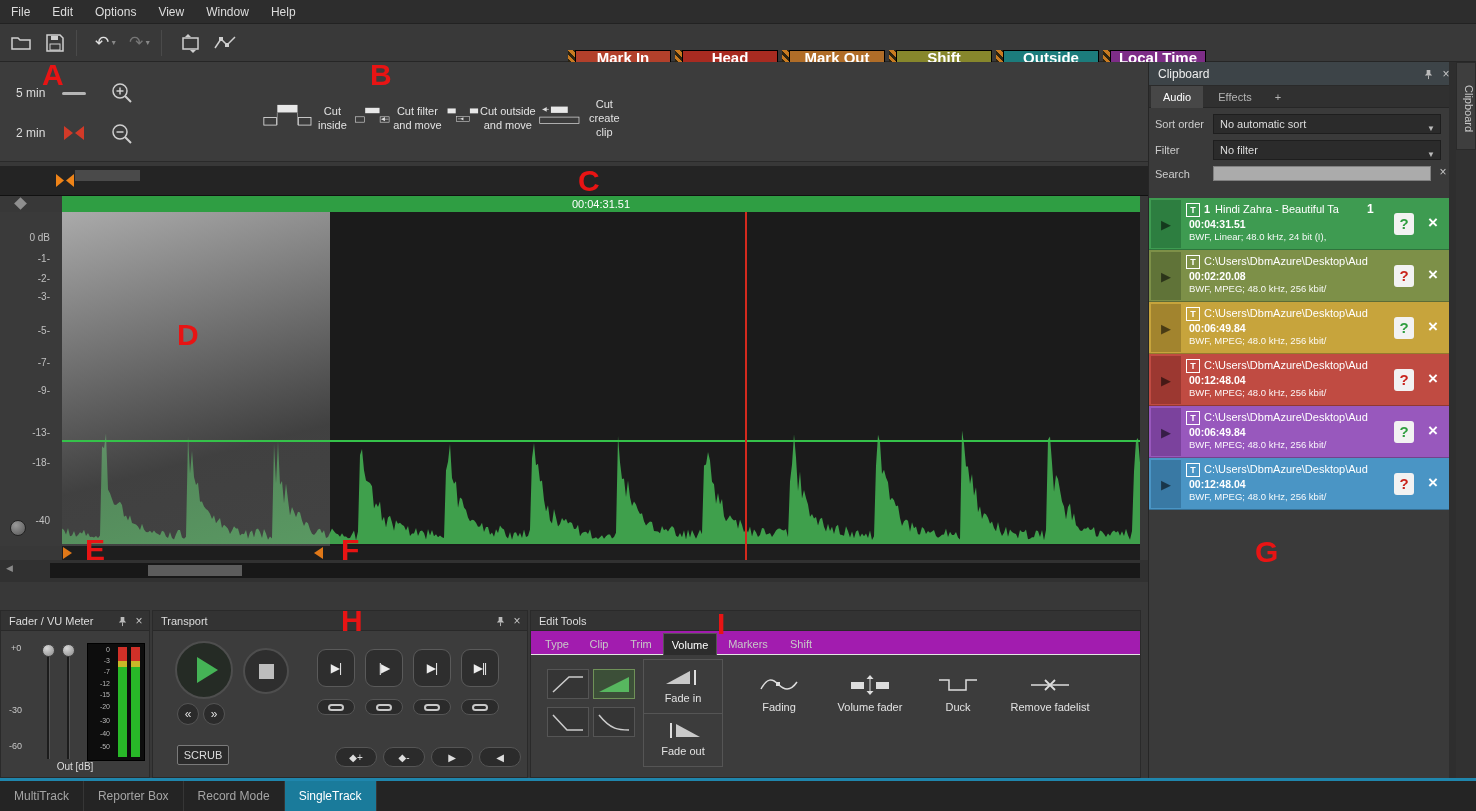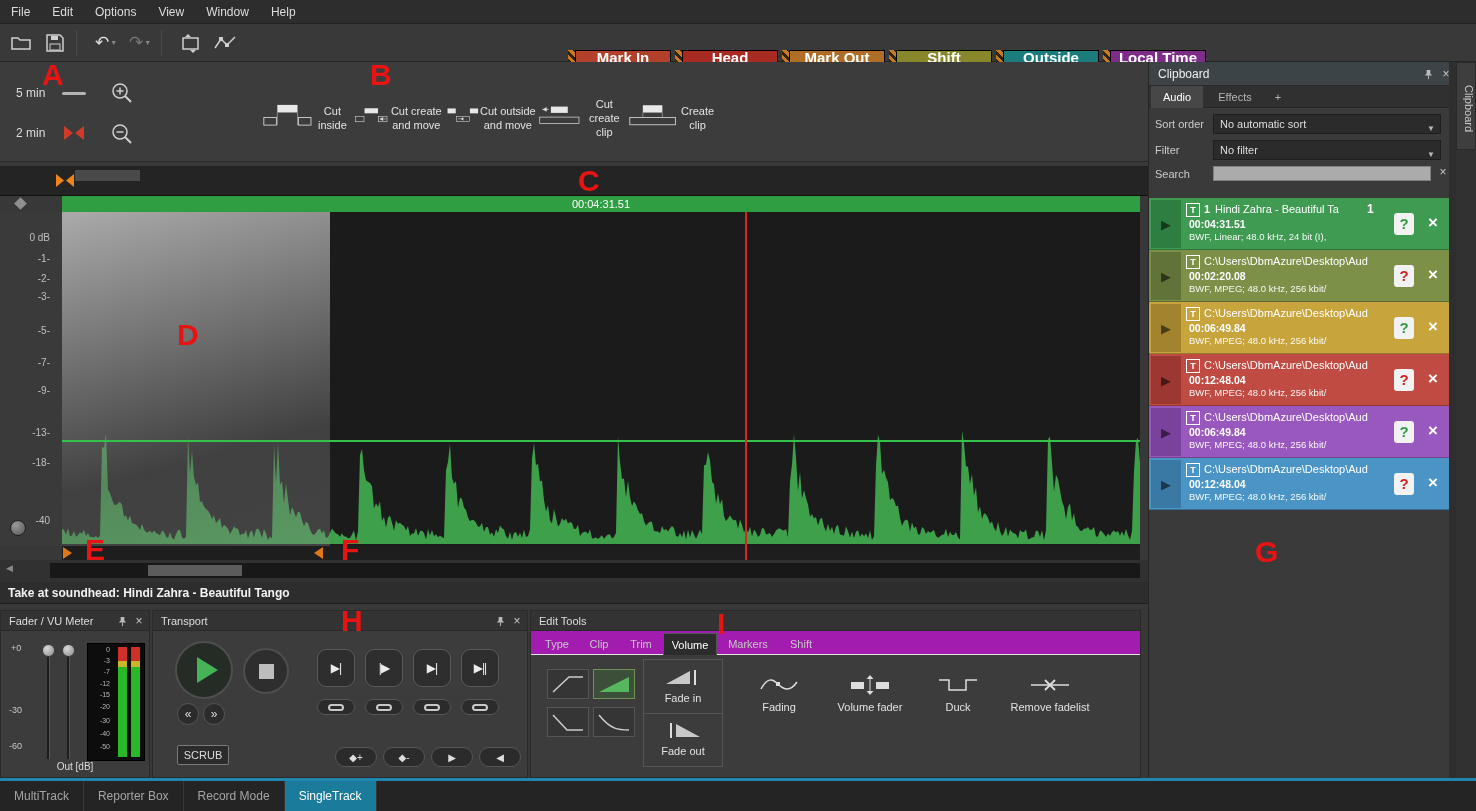--- a/index.html
+++ b/index.html
@@ -254,49 +254,40 @@
       <span class="cut-label">Cut inside</span>
     </div>
     <div class="cut-btn" style="left:355px">
       <svg width="58" height="30" viewBox="0 0 58 30">
           <rect x="1" y="18" width="15" height="9" fill="none" stroke="#ddd"></rect>
           <rect x="42" y="18" width="15" height="9" fill="none" stroke="#ddd"></rect>
           <rect x="17" y="3" width="24" height="9" fill="#e8e8e8"></rect>
           <line x1="44" y1="22" x2="56" y2="22" stroke="#ddd"></line>
           <path d="M44 22 l6 -3.5 v7 z" fill="#ddd"></path>
         </svg>
-      <span class="cut-label">Cut create and move</span>
+      <span class="cut-label">Cut filter and move</span>
     </div>
     <div class="cut-btn" style="left:447px">
       <svg width="58" height="30" viewBox="0 0 58 30">
           <rect x="1" y="3" width="15" height="9" fill="#e8e8e8"></rect>
           <rect x="42" y="3" width="15" height="9" fill="#e8e8e8"></rect>
           <rect x="17" y="18" width="24" height="9" fill="none" stroke="#ddd"></rect>
           <line x1="20" y1="22" x2="30" y2="22" stroke="#ddd"></line>
           <path d="M30 22 l-5 -3 v6 z" fill="#ddd" transform="rotate(180 27.5 22)"></path>
         </svg>
       <span class="cut-label">Cut outside and move</span>
     </div>
     <div class="cut-btn" style="left:539px">
       <svg width="58" height="30" viewBox="0 0 58 30">
           <rect x="1" y="18" width="56" height="9" fill="none" stroke="#ddd"></rect>
           <rect x="17" y="3" width="24" height="9" fill="#e8e8e8"></rect>
           <line x1="5" y1="7" x2="14" y2="7" stroke="#ddd"></line>
           <path d="M5 7 l6 -3.5 v7 z" fill="#ddd"></path>
         </svg>
       <span class="cut-label">Cut create clip</span>
-    </div>
-    <div class="cut-btn" style="left:629px">
-      <svg width="58" height="30" viewBox="0 0 58 30">
-          <rect x="1" y="18" width="56" height="9" fill="none" stroke="#ddd"></rect>
-          <rect x="17" y="3" width="24" height="9" fill="#e8e8e8"></rect>
-          <line x1="17" y1="12" x2="17" y2="18" stroke="#9a9a9a"></line>
-          <line x1="41" y1="12" x2="41" y2="18" stroke="#9a9a9a"></line>
-        </svg>
-      <span class="cut-label">Create clip</span>
     </div>
   </div>
 
   <div class="ruler">
     <svg style="position:absolute;left:56px;top:8px" width="18" height="13" viewBox="0 0 18 13">
         <polygon points="0,0 8,6.5 0,13" fill="#ef8418"></polygon>
         <polygon points="18,0 10,6.5 18,13" fill="#ef8418"></polygon>
       </svg>
     <div class="ruler-window"></div>
   </div>
@@ -329,21 +320,20 @@
     <div class="tri-r" style="left:1px;top:1px"></div>
     <div class="tri-l" style="left:252px;top:1px"></div>
   </div>
 
   <div class="hscroll-zone">
     <span class="hscroll-arrow">◀</span>
     <div class="hscroll-track">
       <div class="hscroll-thumb"></div>
     </div>
   </div>
-  <div class="statusbar"><span>Take at soundhead: Hindi Zahra - Beautiful Tango</span></div>
 
   <div class="panel" style="left:0;width:150px">
     <div class="panel-head">
       <span>Fader / VU Meter</span>
       <span class="head-ico" style="left:114px">
           <svg width="11" height="11" viewBox="0 0 12 12">
             <path d="M4 1 h4 v4 l2 2 h-8 l2 -2 z" fill="#bbb"></path>
             <line x1="6" y1="7" x2="6" y2="11" stroke="#bbb"></line>
           </svg>
         </span>

